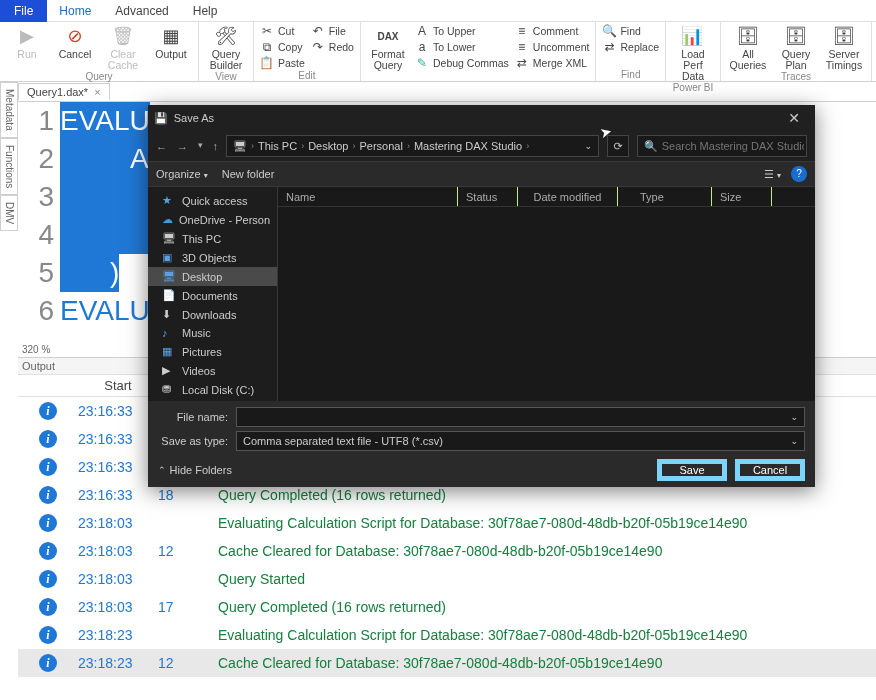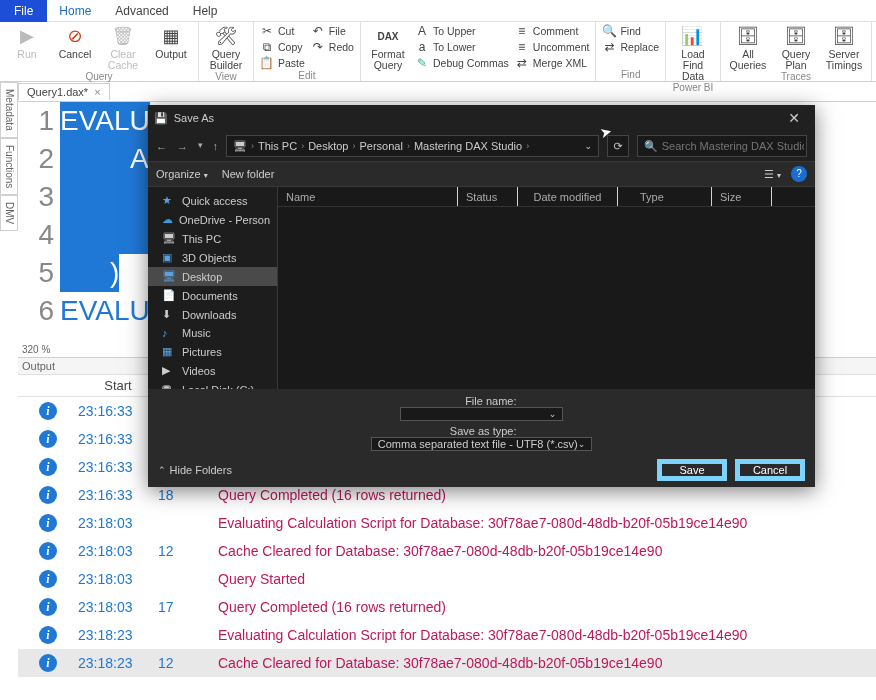--- a/index.html
+++ b/index.html
@@ -45,21 +45,21 @@
 .output { margin-left: 18px; border-top: 1px solid #d0d0d0; }
 .output .title { font-size: 11px; color: #666; padding: 2px 4px; background: #f5f5f5; border-bottom: 1px solid #e0e0e0; }
 .output .header { display: flex; font-size: 13px; color: #444; border-bottom: 1px solid #e0e0e0; height: 22px; align-items: center; }
 .output .header .c1 { width: 60px; }
 .output .header .c2 { width: 80px; text-align: center; }
 .output .header .c3 { width: 60px; text-align: center; }
 .output .row { display: flex; font-size: 14px; height: 28px; align-items: center; }
 .output .row .c1 { width: 60px; text-align: center; }
 .output .row .c2 { width: 80px; color: #2078d6; }
 .output .row .c3 { width: 60px; color: #2078d6; }
-.output .row .c4 { flex: 1; color: #be185d; }
+.output .row .c4 { flex: 1; color: #15803d; }
 .output .row.sel { background: #e8e8e8; }
 .info-ico { width: 18px; height: 18px; border-radius: 50%; background: #2078d6; color: #fff; display: inline-flex; align-items: center; justify-content: center; font-size: 12px; font-weight: bold; font-style: italic; font-family: Georgia, serif; }
 
 
 .dialog { position: absolute; left: 148px; top: 105px; width: 667px; height: 382px; background: #202020; color: #ccc; box-shadow: 0 4px 20px rgba(0,0,0,0.5); display: flex; flex-direction: column; font-size: 11px; }
 .dialog .titlebar { height: 26px; display: flex; align-items: center; padding: 0 6px; justify-content: space-between; }
 .dialog .titlebar .l { display: flex; align-items: center; gap: 6px; }
 .dialog .titlebar .close { width: 30px; text-align: center; cursor: pointer; font-size: 14px; }
 .dialog .nav { height: 30px; display: flex; align-items: center; padding: 0 8px; gap: 8px; }
 .dialog .nav .arrows { display: flex; gap: 10px; color: #aaa; }
@@ -80,21 +80,21 @@
 .dialog .tree .ti { padding: 3px 8px 3px 14px; display: flex; align-items: center; gap: 6px; cursor: pointer; white-space: nowrap; }
 .dialog .tree .ti.sel { background: #4a4a4a; }
 .dialog .tree .ti .ico { width: 14px; font-size: 11px; }
 .dialog .files { flex: 1; background: #191919; display: flex; flex-direction: column; }
 .dialog .files .fh { display: flex; height: 20px; align-items: center; border-bottom: 1px solid #333; color: #aaa; }
 .dialog .files .fh div { padding: 0 8px; border-right: 1px solid #bef264; height: 100%; line-height: 20px; }
 .dialog .files .fr { display: flex; height: 22px; align-items: center; color: #ccc; }
 .dialog .files .fr div { padding: 0 8px; }
 .dialog .files .folder-ico { color: #e8c060; }
 .dialog .bottom { background: #2a2a2a; padding: 6px 10px; }
-.dialog .bottom .field { display: flex; align-items: center; gap: 0; margin-bottom: 4px; flex-direction: column; }
+.dialog .bottom .field { display: flex; align-items: center; gap: 8px; margin-bottom: 4px; }
 .dialog .bottom .field label { width: 70px; text-align: right; color: #ccc; font-size: 11px; }
 .dialog .bottom .field .inp { flex: 1; background: #191919; border: 1px solid #555; height: 20px; padding: 0 6px; color: #ccc; font-size: 11px; display: flex; align-items: center; justify-content: space-between; }
 .dialog .bottom .field .inp input { background: transparent; border: none; color: #ccc; font-size: 11px; flex: 1; outline: none; }
 .dialog .bottom .actions { display: flex; justify-content: space-between; align-items: center; margin-top: 8px; }
 .dialog .bottom .actions .hf { color: #ccc; cursor: pointer; display: flex; align-items: center; gap: 4px; }
 .dialog .bottom .actions .btns { display: flex; gap: 8px; }
 .dialog .bottom .actions button { width: 70px; height: 22px; background: #2a2a2a; border: 5px solid #7dd3fc; color: #fff; font-size: 11px; cursor: pointer; }
 
 .cursor { position: absolute; left: 600px; top: 124px; font-size: 14px; color: #fff; pointer-events: none; transform: rotate(-15deg); }
 
@@ -223,21 +223,21 @@
             <span>Replace</span>
           </div>
       </div>
     </div>
     <div class="label">Find</div>
   </div>
   <div class="rgroup">
     <div class="items">
       <div class="rbtn-lg">
           <span class="ico">📊</span>
-          <span>Load Find Data</span>
+          <span>Load Perf Data</span>
         </div>
     </div>
     <div class="label">Power BI</div>
   </div>
   <div class="rgroup">
     <div class="items">
       <div class="rbtn-lg">
           <span class="ico">🗄</span>
           <span>All Queries</span>
         </div>

